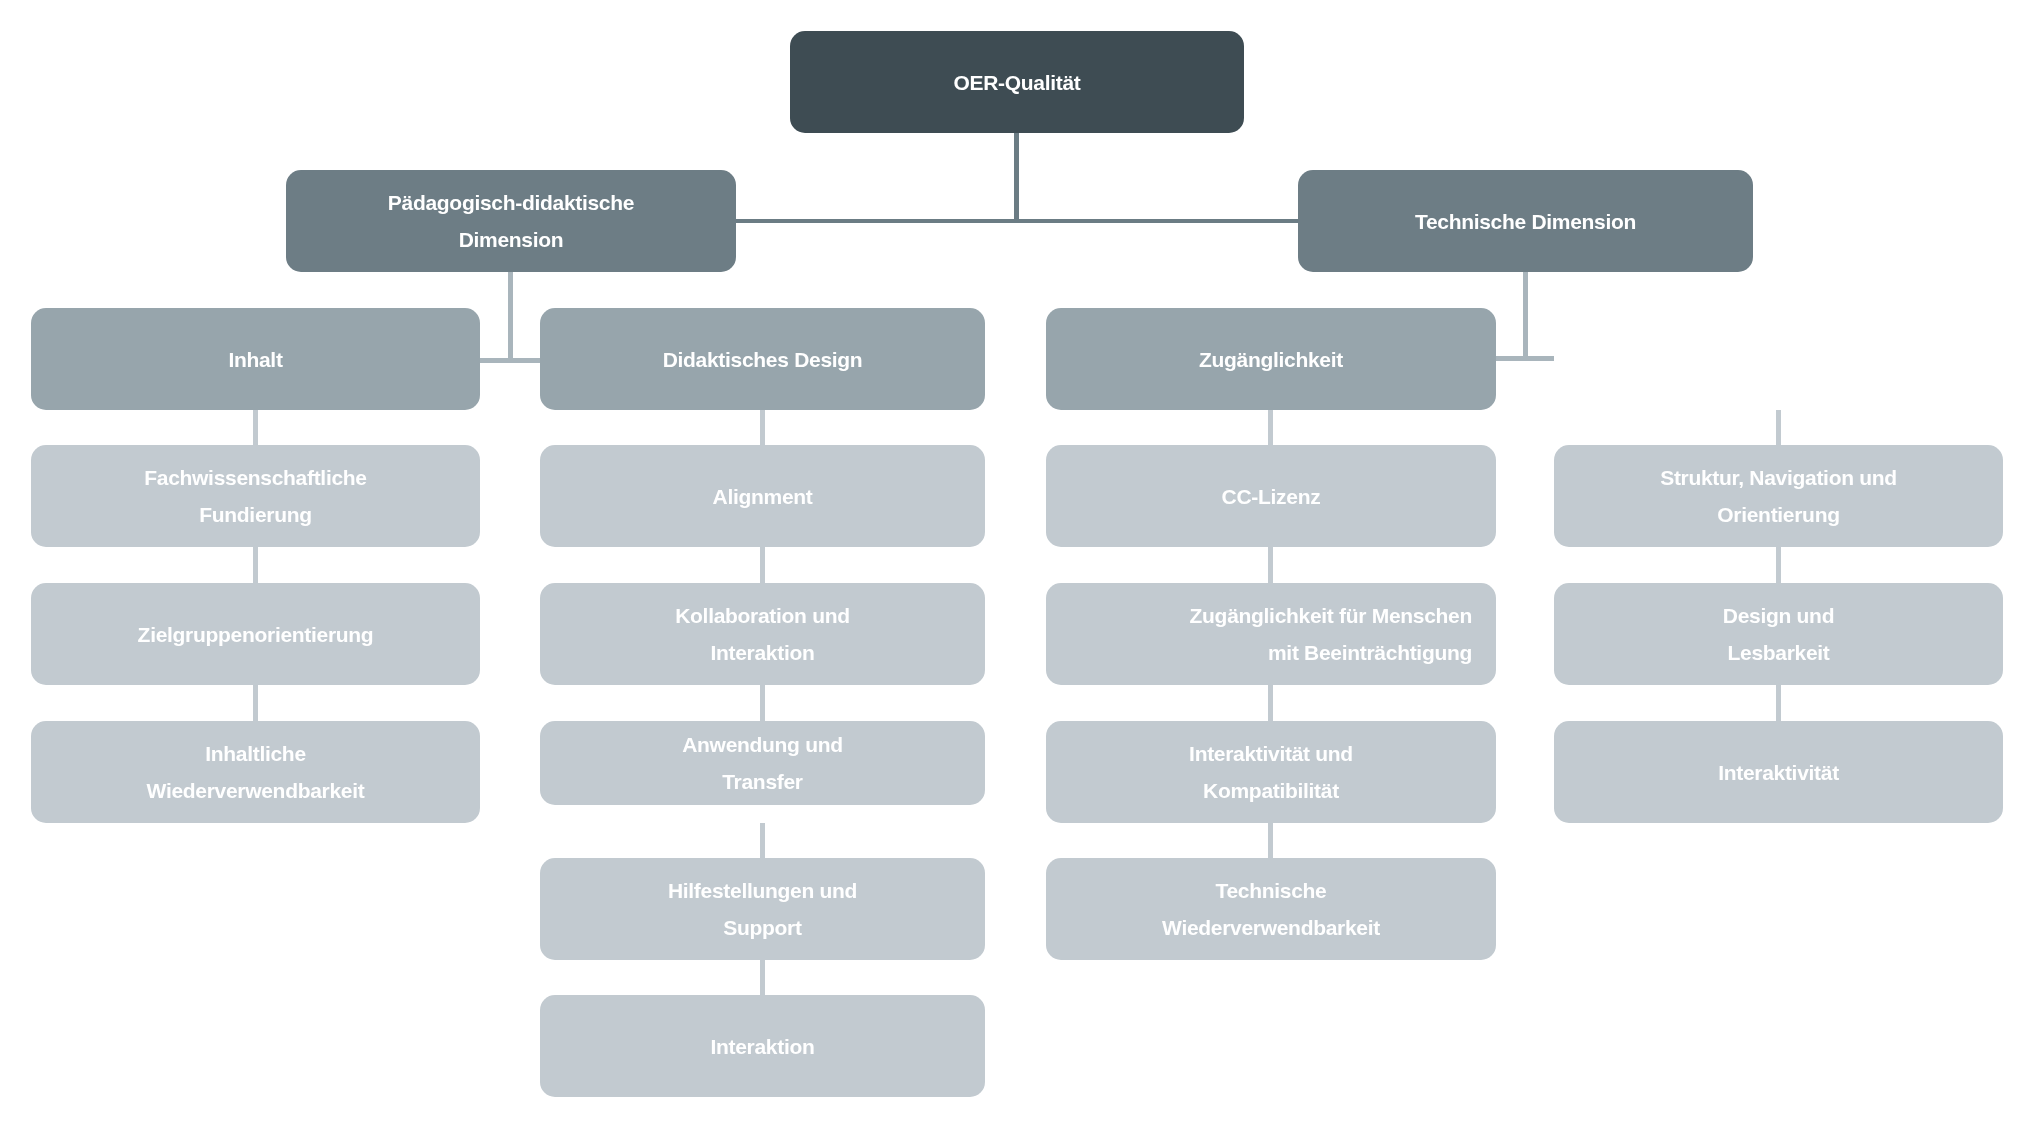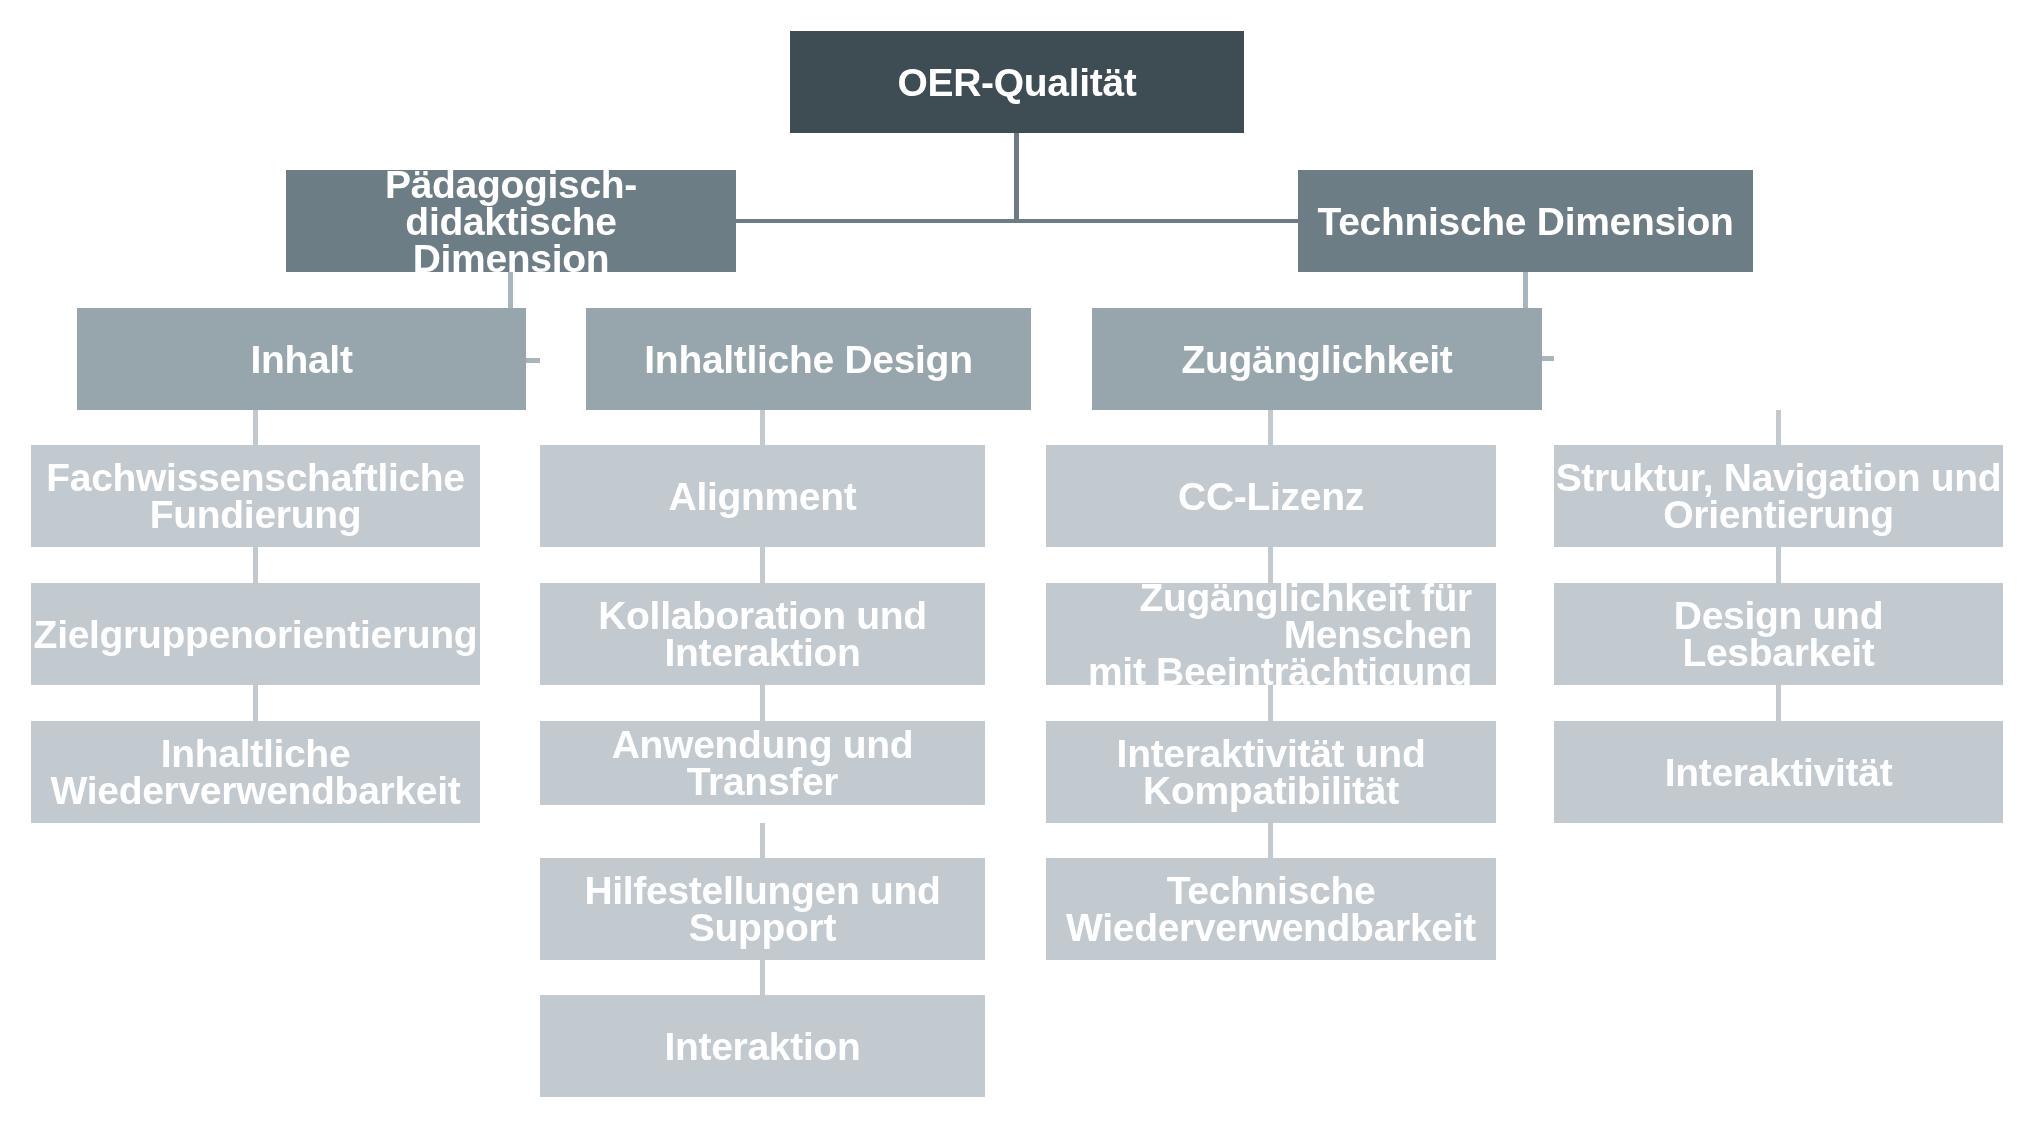--- a/index.html
+++ b/index.html
@@ -14,28 +14,29 @@
   }
   .node {
     position: absolute;
     display: flex;
     align-items: center;
     justify-content: center;
     box-sizing: border-box;
     text-align: center;
     color: var(--text, #ffffff);
     font-weight: bold;
-    font-size: 39px;
+    font-size: 21px;
     line-height: 37px;
     letter-spacing: -0.3px;
     white-space: pre-line;
+    border-radius: 15px;
   }
   .root { background: var(--root-bg, #3e4c53); }
   .dim  { background: var(--dimension-bg, #6d7d85); }
-  .cat  { background: var(--category-bg, #97a5ac); margin-left: 46px; }
+  .cat  { background: var(--category-bg, #97a5ac); }
   .item { background: var(--item-bg, #c2cad0); }
   .align-right { justify-content: flex-end; text-align: right; padding-right: 24px; }
   .conn { position: absolute; }
   .conn.dark  { background: var(--connector-dark, #6b7c84); }
   .conn.mid   { background: var(--connector-mid, #a9b5bc); }
   .conn.light { background: var(--connector-light, #c2cad0); }
 </style>
 </head>
 <body>
 
@@ -68,21 +69,21 @@
   <div class="conn light" style="left:1776px;top:547px;width:5px;height:36px"></div>
   <div class="conn light" style="left:1776px;top:685px;width:5px;height:36px"></div>
 
   <div class="node root" style="left:790px;top:31px;width:454px;height:102px">OER-Qualität</div>
 
   <div class="node dim" style="left:286px;top:170px;width:450px;height:102px">Pädagogisch-didaktische
 Dimension</div>
   <div class="node dim" style="left:1298px;top:170px;width:455px;height:102px">Technische Dimension</div>
 
   <div class="node cat" style="left:31px;top:308px;width:449px;height:102px">Inhalt</div>
-  <div class="node cat" style="left:540px;top:308px;width:445px;height:102px">Inhaltliche Design</div>
+  <div class="node cat" style="left:540px;top:308px;width:445px;height:102px">Didaktisches Design</div>
   <div class="node cat" style="left:1046px;top:308px;width:450px;height:102px">Zugänglichkeit</div>
 
   <div class="node item" style="left:31px;top:445px;width:449px;height:102px">Fachwissenschaftliche
 Fundierung</div>
   <div class="node item" style="left:31px;top:583px;width:449px;height:102px">Zielgruppenorientierung</div>
   <div class="node item" style="left:31px;top:721px;width:449px;height:102px">Inhaltliche
 Wiederverwendbarkeit</div>
 
   <div class="node item" style="left:540px;top:445px;width:445px;height:102px">Alignment</div>
   <div class="node item" style="left:540px;top:583px;width:445px;height:102px">Kollaboration und

